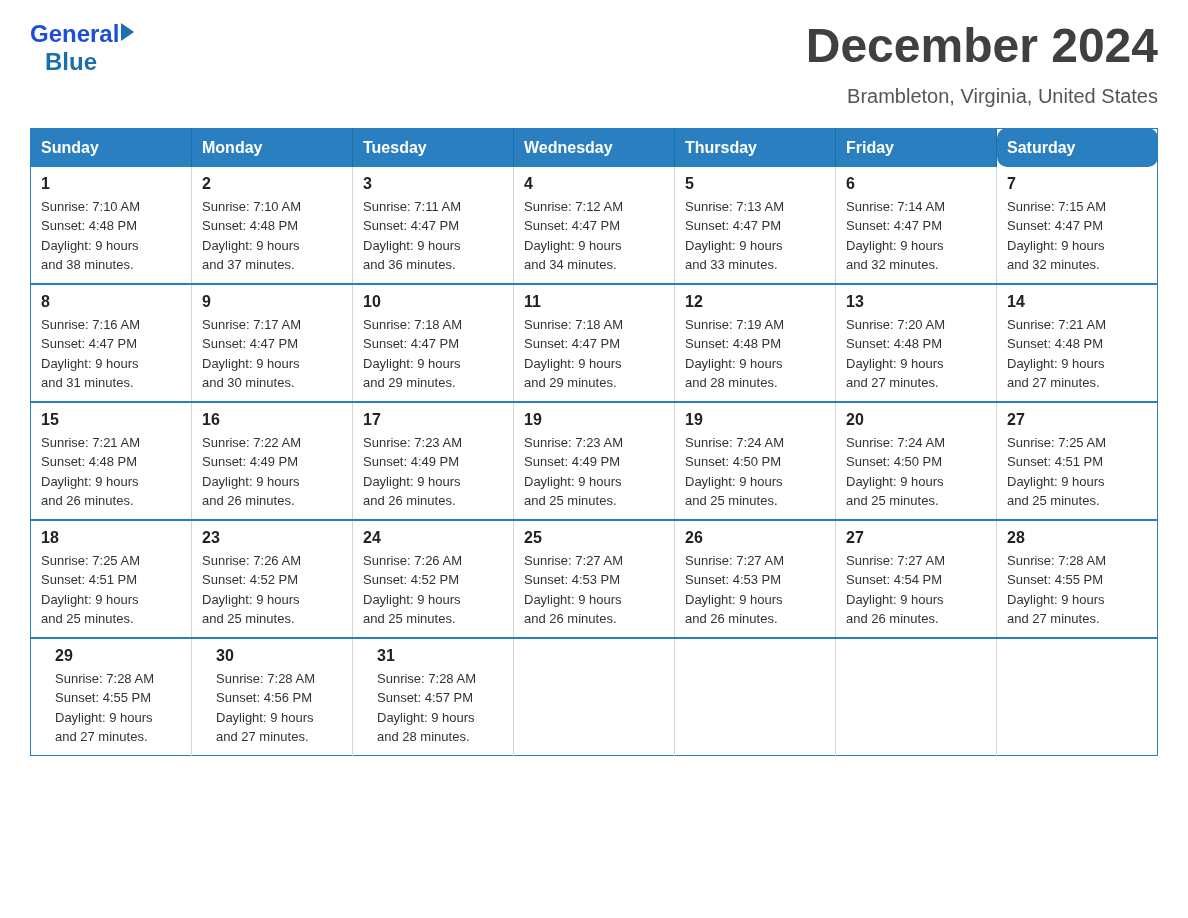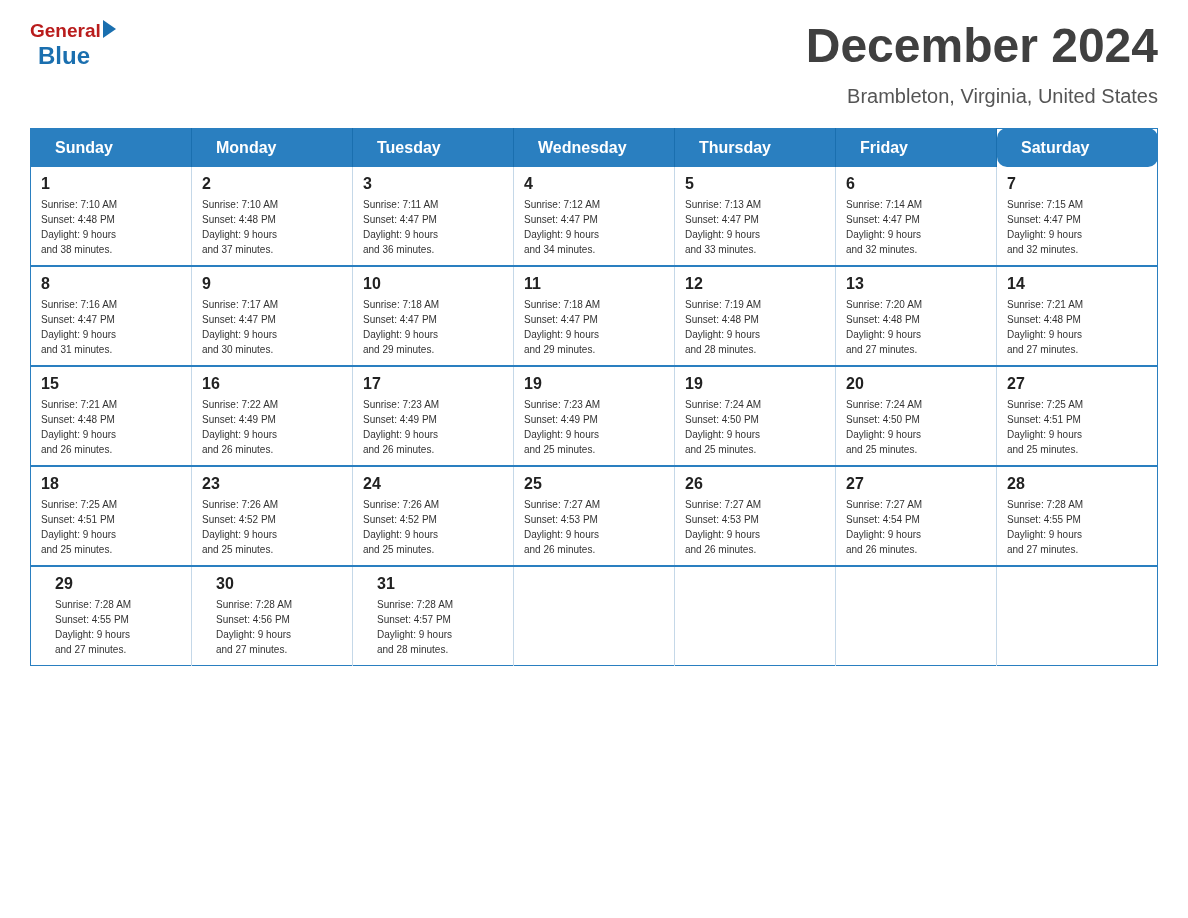--- a/index.html
+++ b/index.html
@@ -33,21 +33,21 @@
     .calendar {
       width: 100%;
       border-collapse: collapse;
       border: 1px solid #2a7fc0;
     }
     .calendar thead tr th {
       background-color: #2a7fc0;
       color: #fff;
       font-size: 16px;
       font-weight: bold;
-      padding: 10px 24px;
+      padding: 10px 10px;
       text-align: left;
       border-right: 1px solid #1a6faf;
     }
     .calendar thead tr th:last-child {
       border-right: none;
       border-radius: 10px;
     }
     .calendar tbody tr td {
       vertical-align: top;
       padding: 8px 10px;
@@ -66,54 +66,54 @@
       border-bottom: none;
       padding-left: 24px;
     }
     .day-number {
       font-size: 16px;
       font-weight: bold;
       margin-bottom: 4px;
       color: #222;
     }
     .day-info {
-      font-size: 10px;
+      font-size: 13px;
       line-height: 1.5;
       color: #333;
     }
     .empty-cell {
       background: #fff;
     }
     .logo-wrapper {
       display: flex;
       flex-direction: column;
       align-items: flex-start;
     }
     .logo-row {
       display: flex;
       align-items: center;
     }
-    .logo-g { font-size: 19px; font-weight: bold; color: #b91c1c; }
+    .logo-g { font-size: 24px; font-weight: bold; color: #1d4ed8; }
     .logo-flag {
       display: inline-block;
       width: 0;
       height: 0;
       border-left: 13px solid #1a6faf;
       border-top: 9px solid transparent;
       border-bottom: 9px solid transparent;
       margin-left: 2px;
       vertical-align: middle;
       position: relative;
       top: -2px;
     }
     .logo-blue-row {
       font-size: 24px;
       font-weight: bold;
       color: #1a6faf;
-      margin-left: 8px;
+      margin-left: 15px;
     }
   </style>
 </head>
 <body>
 
 <div class="header">
   <div class="logo-wrapper">
     <div class="logo-row">
       <span class="logo-g">General</span>
       <span class="logo-flag"></span>

